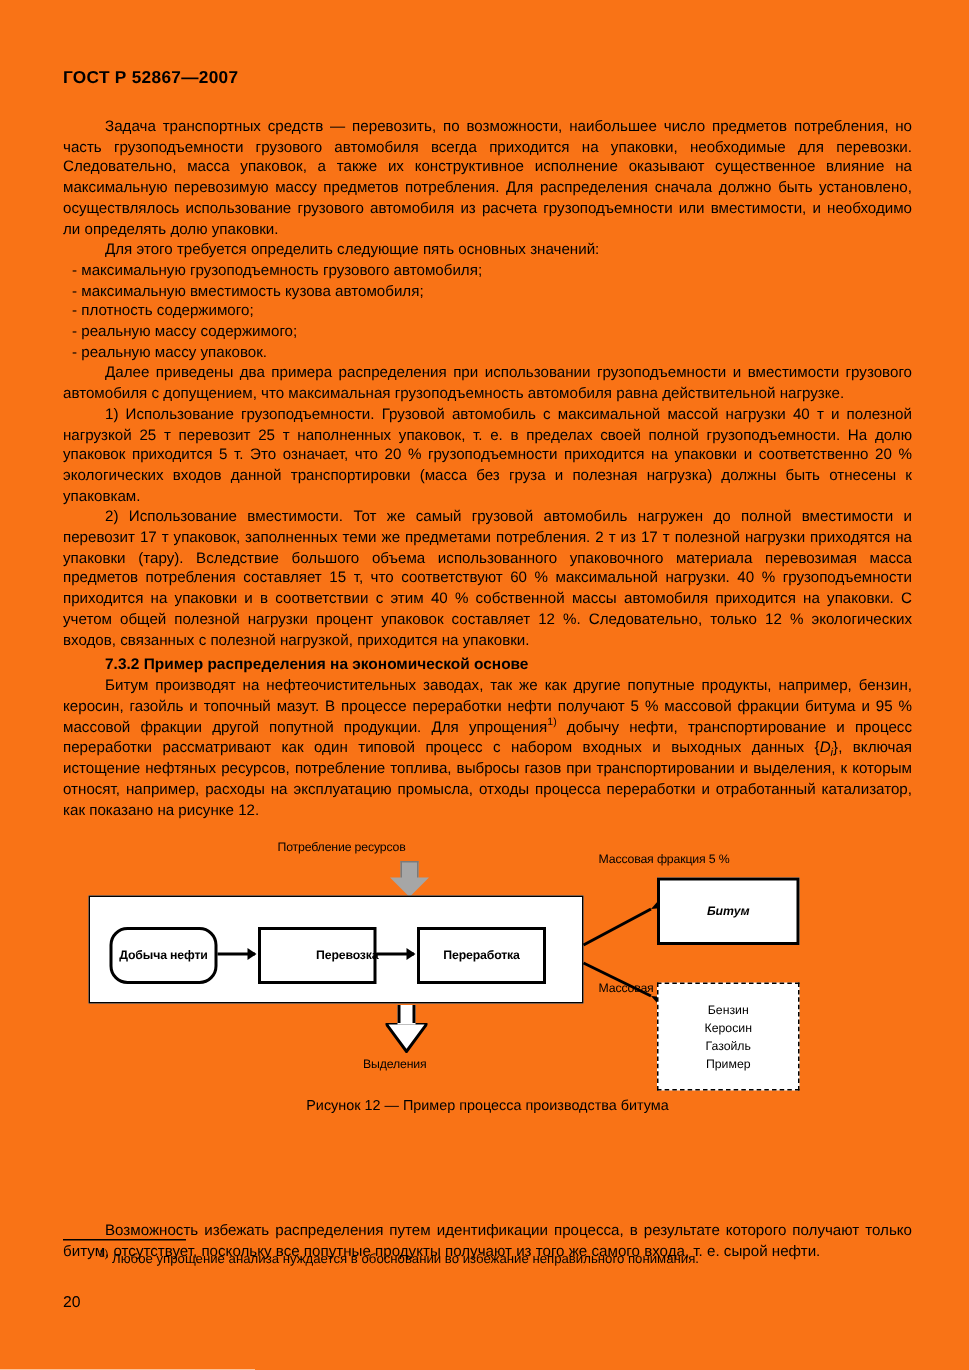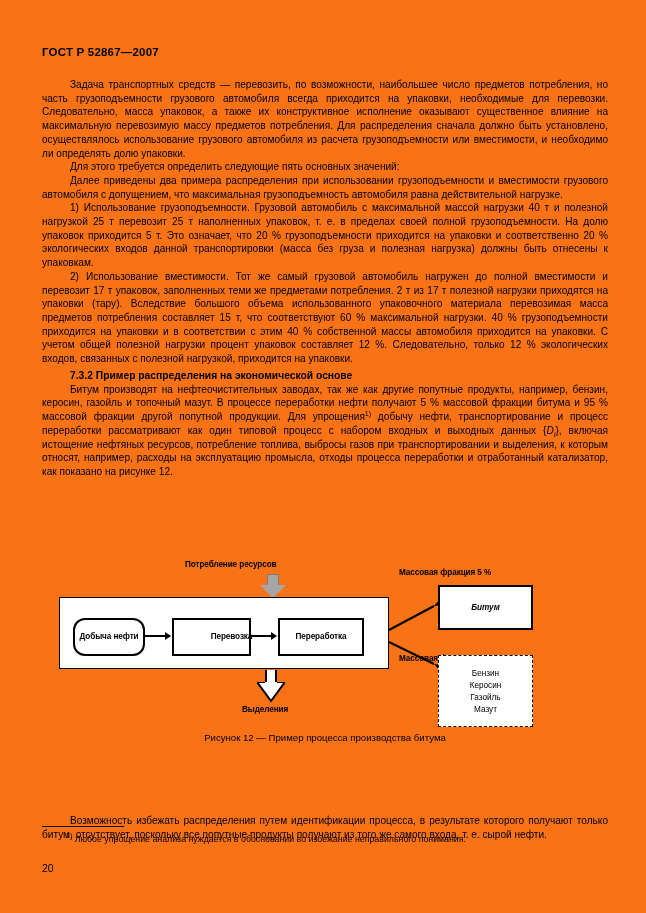--- a/index.html
+++ b/index.html
@@ -83,21 +83,21 @@
     height: 190px;
   }
   .fig-canvas {
     position: relative;
     width: 100%;
     height: 160px;
   }
   .fig-label {
     position: absolute;
     font-size: 8.2px;
-    font-weight: bold;
+    font-weight: normal;
     white-space: nowrap;
     letter-spacing: -0.1px;
     text-align: right;
   }
   .label-resources { left: 143px; top: 0px; }
   .label-fraction5 { left: 357px; top: 8px; }
   .label-fraction95 { left: 357px; top: 94px; }
   .label-emissions { left: 200px; top: 145px; }
 
   .outer-frame {
@@ -278,20 +278,27 @@
 <div class="page">
 
   <div class="doc-header">ГОСТ Р 52867—2007</div>
 
   <div class="content">
 
     <p class="body-text">Задача транспортных средств — перевозить, по возможности, наибольшее число предметов потребления, но часть грузоподъемности грузового автомобиля всегда приходится на упаковки, необходимые для перевозки. Следовательно, масса упаковок, а также их конструктивное исполнение оказывают существенное влияние на максимальную перевозимую массу предметов потребления. Для распределения сначала должно быть установлено, осуществлялось использование грузового автомобиля из расчета грузоподъемности или вместимости, и необходимо ли определять долю упаковки.</p>
 
     <p class="body-text">Для этого требуется определить следующие пять основных значений:</p>
 
+    <ul class="value-list">
+      <li>- максимальную грузоподъемность грузового автомобиля;</li>
+      <li>- максимальную вместимость кузова автомобиля;</li>
+      <li>- плотность содержимого;</li>
+      <li>- реальную массу содержимого;</li>
+      <li>- реальную массу упаковок.</li>
+    </ul>
 
     <p class="body-text">Далее приведены два примера распределения при использовании грузоподъемности и вместимости грузового автомобиля с допущением, что максимальная грузоподъемность автомобиля равна действительной нагрузке.</p>
 
     <p class="body-text">1) Использование грузоподъемности. Грузовой автомобиль с максимальной массой нагрузки 40 т и полезной нагрузкой 25 т перевозит 25 т наполненных упаковок, т. е. в пределах своей полной грузоподъемности. На долю упаковок приходится 5 т. Это означает, что 20 % грузоподъемности приходится на упаковки и соответственно 20 % экологических входов данной транспортировки (масса без груза и полезная нагрузка) должны быть отнесены к упаковкам.</p>
 
     <p class="body-text">2) Использование вместимости. Тот же самый грузовой автомобиль нагружен до полной вместимости и перевозит 17 т упаковок, заполненных теми же предметами потребления. 2 т из 17 т полезной нагрузки приходятся на упаковки (тару). Вследствие большого объема использованного упаковочного материала перевозимая масса предметов потребления составляет 15 т, что соответствуют 60 % максимальной нагрузки. 40 % грузоподъемности приходится на упаковки и в соответствии с этим 40 % собственной массы автомобиля приходится на упаковки. С учетом общей полезной нагрузки процент упаковок составляет 12 %. Следовательно, только 12 % экологических входов, связанных с полезной нагрузкой, приходится на упаковки.</p>
 
     <h3 class="section-heading">7.3.2 Пример распределения на экономической основе</h3>
 
     <p class="body-text"><span>Битум производят на нефтеочистительных заводах, так же как другие попутные продукты, например, бензин, керосин, газойль и топочный мазут. В процессе переработки нефти получают 5 % массовой фракции битума и 95 % массовой фракции другой попутной продукции. Для упрощения</span><sup class="footnote-ref">1)</sup><span> добычу нефти, транспортирование и процесс переработки рассматривают как один типовой процесс с набором входных и выходных данных {</span><span class="var-italic">D</span><span class="var-sub">i</span><span>}, включая истощение нефтяных ресурсов, потребление топлива, выбросы газов при транспортировании и выделения, к которым относят, например, расходы на эксплуатацию промысла, отходы процесса переработки и отработанный катализатор, как показано на рисунке 12.</span></p>
@@ -333,21 +340,21 @@
           <rect x="8" y="-2" width="12" height="3" fill="#ffffff" stroke="none"></rect>
         </svg>
       </div>
 
       <div class="bitumen-box">Битум</div>
 
       <div class="byproducts-box">
         <div>Бензин</div>
         <div>Керосин</div>
         <div>Газойль</div>
-        <div>Мазут</div>
+        <div>Пример</div>
       </div>
 
     </div>
 
     <div class="fig-caption">Рисунок 12 —  Пример процесса производства битума</div>
   </div>
 
   <div class="closing">
     <p class="body-text">Возможность избежать распределения путем идентификации процесса, в результате которого получают только битум, отсутствует, поскольку все попутные продукты получают из того же самого входа, т. е. сырой нефти.</p>
   </div>

